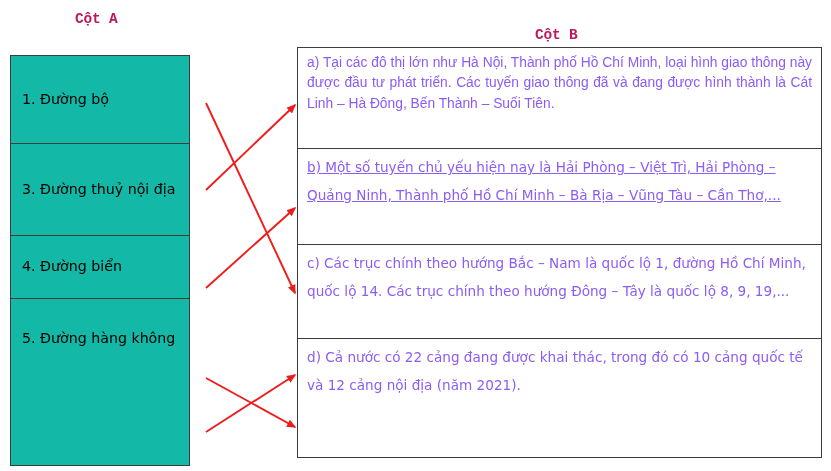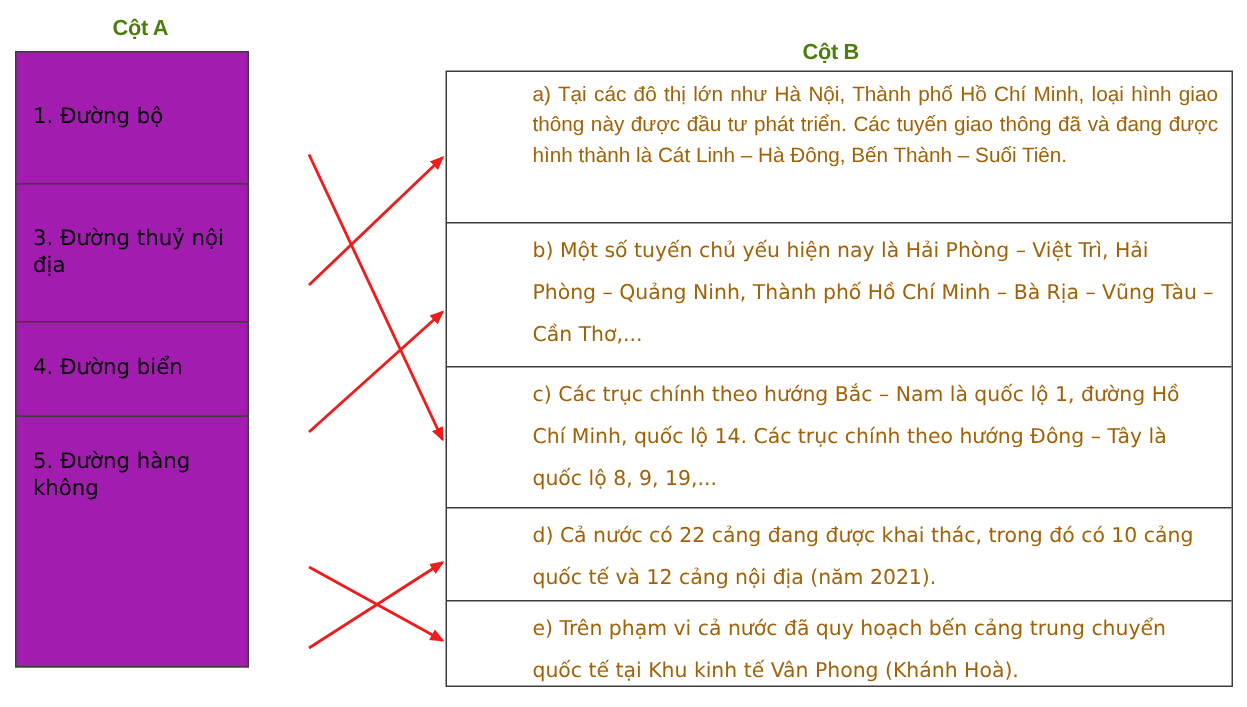--- a/index.html
+++ b/index.html
@@ -13,38 +13,38 @@
     position: relative;
     font-family: "DejaVu Sans", sans-serif;
     overflow: hidden;
   }
 
   
   .col-header {
     position: absolute;
     font-weight: bold;
     font-size: 14.5px;
-    color: #4d7c0f;
-    font-family: Liberation Sans, sans-serif;
+    color: #be185d;
+    font-family: Liberation Mono, monospace;
     letter-spacing: -0.2px;
     white-space: nowrap;
   }
   #header-a { left: 75px; top: 11px; }
   #header-b { left: 535px; top: 27px; }
 
   
   #table-a {
     position: absolute;
     left: 10px;
-    top: 34px;
-    width: 156px;
+    top: 55px;
+    width: 180px;
     height: 411px;
     border: 1.6px solid #3c3c3c;
     box-sizing: border-box;
-    background: #a21caf;
+    background: #14b8a6;
   }
   .a-row {
     box-sizing: border-box;
     border-bottom: 1.4px solid #3c3c3c;
     display: flex;
     align-items: center;
     padding-left: 11px;
     padding-right: 4px;
   }
   .a-row:last-child { border-bottom: none; }
@@ -74,35 +74,34 @@
   }
   .b-row {
     box-sizing: border-box;
     border-bottom: 1.4px solid #3c3c3c;
     padding: 5px 9px 4px 9px;
     overflow: hidden;
   }
   .b-row:last-child { border-bottom: none; }
   .b-row .b-text {
     font-size: 13.6px;
-    color: #a16207;
+    color: #8b5cf6;
     font-family: "DejaVu Sans", sans-serif;
     display: block;
-    margin-left: 48px;
   }
   
   #b-row-a { height: 101px; }
   #b-row-a .b-text {
     text-align: justify;
     line-height: 1.47;
     font-family: "Liberation Sans", sans-serif;
     font-size: 13.8px;
   }
   #b-row-b { height: 96px; }
-  #b-row-b .b-text { line-height: 2.05; }
+  #b-row-b .b-text { line-height: 2.05; text-decoration: underline; }
   #b-row-c { height: 94px; }
   #b-row-c .b-text { line-height: 2.05; }
   #b-row-d { height: 62px; }
   #b-row-d .b-text { line-height: 2.05; }
   #b-row-e { height: 55px; }
   #b-row-e .b-text { line-height: 2.05; }
 
   
   #connectors {
     position: absolute;
@@ -152,23 +151,20 @@
   </div>
 
   <div class="b-row" id="b-row-c">
     <span class="b-text">c) Các trục chính theo hướng Bắc – Nam là quốc lộ 1, đường Hồ Chí Minh, quốc lộ 14. Các trục chính theo hướng Đông – Tây là quốc lộ 8, 9, 19,...</span>
   </div>
 
   <div class="b-row" id="b-row-d">
     <span class="b-text">d) Cả nước có 22 cảng đang được khai thác, trong đó có 10 cảng quốc tế và 12 cảng nội địa (năm 2021).</span>
   </div>
 
-  <div class="b-row" id="b-row-e">
-    <span class="b-text">e) Trên phạm vi cả nước đã quy hoạch bến cảng trung chuyển quốc tế tại Khu kinh tế Vân Phong (Khánh Hoà).</span>
-  </div>
 
 </div>
 
 <svg id="connectors" viewBox="0 0 831 471" xmlns="http://www.w3.org/2000/svg">
     <defs>
       <marker id="arrowhead" markerWidth="5" markerHeight="5" refX="4.2" refY="2.5" orient="auto" markerUnits="strokeWidth">
         <path d="M0,0.4 L5,2.5 L0,4.6 z" fill="#ee1c1c"></path>
       </marker>
     </defs>
     <line x1="206" y1="103" x2="295" y2="293" stroke="#ee1c1c" stroke-width="1.9" marker-end="url(#arrowhead)"></line>

